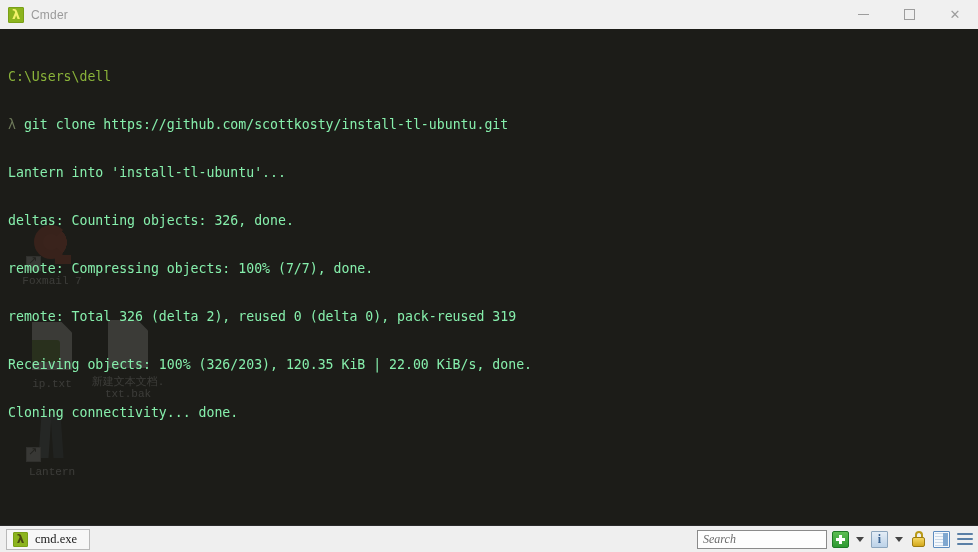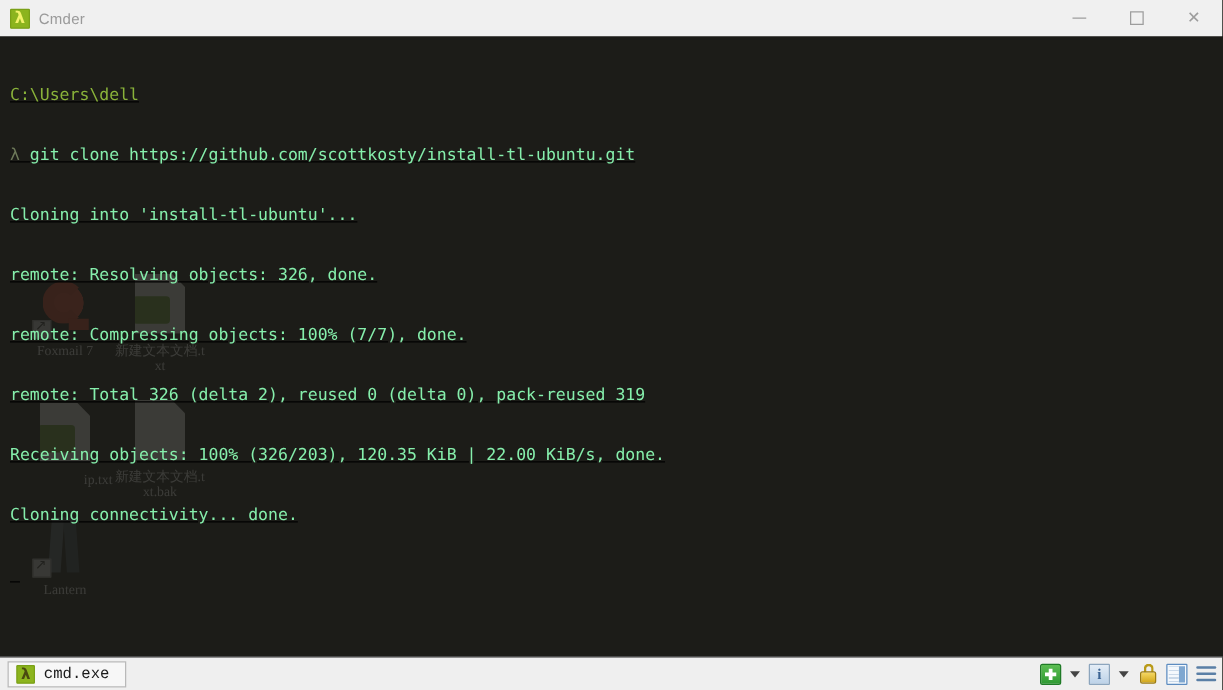--- a/index.html
+++ b/index.html
@@ -118,21 +118,21 @@
   .desk-icon .ic-art {
     width: 52px;
     height: 52px;
     margin: 0 auto 4px auto;
     position: relative;
   }
   .desk-icon .ic-label {
     font-size: 11px;
     line-height: 12px;
     color: #dcdcdc;
-    font-family: Liberation Serif, serif;
+    font-family: Liberation Mono, monospace;
     word-break: break-all;
   }
   
   .art-foxmail {
     background: radial-gradient(circle at 50% 45%, #d34a34 0 38%, rgba(211,74,52,0) 39%);
   }
   .art-foxmail::before {
     content: "";
     position: absolute;
     left: 8px; top: 6px;
@@ -201,21 +201,21 @@
   
   .console-text {
     position: relative;
     z-index: 5;
     padding: 8px 0 0 8px;
     font-family: "DejaVu Sans Mono", monospace;
     font-size: 13.2px;
     line-height: 16px;
     white-space: pre;
   }
-  .line { height: 16px; text-decoration: underline; }
+  .line { height: 16px; }
   .c-prompt { color: #8ab33a; }
   .c-lambda { color: #6e7a5a; }
   .c-out    { color: #86efac; }
 
   
   .statusbar {
     height: 27px;
     min-height: 27px;
     background: #efefef;
     border-top: 1px solid #2a2a2a;
@@ -250,21 +250,21 @@
     text-align: center;
     font-family: "DejaVu Sans", sans-serif;
     font-size: 12px;
     line-height: 15px;
     color: #4a4a10;
     font-weight: bold;
   }
   .tab-chip .tab-label {
     font-size: 12.5px;
     color: #1b1b1b;
-    font-family: Liberation Mono, monospace;
+    font-family: Liberation Serif, serif;
   }
   .status-spacer { flex: 1; }
   .status-right {
     display: flex;
     align-items: center;
     gap: 4px;
   }
   .search-box {
     width: 130px;
     height: 19px;
@@ -433,28 +433,22 @@
   <div class="console-area">
 
     <div class="desktop-layer">
       <div class="desk-icon" style="left:14px; top:190px;">
         <div class="ic-art art-foxmail">
           <span class="shortcut-badge"></span>
         </div>
         <div class="ic-label">Foxmail 7</div>
       </div>
 
-      <div class="desk-icon" style="left:90px; top:190px;">
-        <div class="ic-art">
-          <div class="art-doc with-leaf" style="height:48px;"></div>
-        </div>
-        <div class="ic-label">新建文本文档.txt</div>
-      </div>
-
-      <div class="desk-icon" style="left:14px; top:293px;text-align:right;">
+
+      <div class="desk-icon" style="left:14px; top:293px;">
         <div class="ic-art">
           <div class="art-doc with-leaf" style="height:48px;"></div>
         </div>
         <div class="ic-label">ip.txt</div>
       </div>
 
       <div class="desk-icon" style="left:90px; top:291px;">
         <div class="ic-art">
           <div class="art-doc" style="height:48px;"></div>
         </div>
@@ -465,22 +459,22 @@
         <div class="ic-art art-lantern">
           <span class="shortcut-badge"></span>
         </div>
         <div class="ic-label">Lantern</div>
       </div>
     </div>
 
     <div class="console-text">
       <div class="line"><span class="c-prompt">C:\Users\dell</span></div>
       <div class="line"><span class="c-lambda">λ</span><span class="c-out"> git clone https://github.com/scottkosty/install-tl-ubuntu.git</span></div>
-      <div class="line"><span class="c-out">Cloning into 'install-tl-ubuntu'...</span></div>
-      <div class="line"><span class="c-out">remote: Resolving objects: 326, done.</span></div>
+      <div class="line"><span class="c-out">Lantern into 'install-tl-ubuntu'...</span></div>
+      <div class="line"><span class="c-out">deltas: Counting objects: 326, done.</span></div>
       <div class="line"><span class="c-out">remote: Compressing objects: 100% (7/7), done.</span></div>
       <div class="line"><span class="c-out">remote: Total 326 (delta 2), reused 0 (delta 0), pack-reused 319</span></div>
       <div class="line"><span class="c-out">Receiving objects: 100% (326/203), 120.35 KiB | 22.00 KiB/s, done.</span></div>
       <div class="line"><span class="c-out">Cloning connectivity... done.</span></div>
       <div class="line"><span class="c-out"> </span></div>
       
       
     </div>
   </div>
 
@@ -488,20 +482,27 @@
     <div class="tab-chip">
       <span class="tab-icon">
         <span class="lam">λ</span>
       </span>
       <span class="tab-label">cmd.exe</span>
     </div>
 
     <div class="status-spacer"></div>
 
     <div class="status-right">
+      <div class="search-box">
+        <input class="search-input" type="text" placeholder="Search" style="">
+        <svg class="mag-icon" viewBox="0 0 16 16">
+          <circle cx="6.6" cy="6.2" r="4.2" fill="none" stroke="#555" stroke-width="1.3"></circle>
+          <line x1="9.6" y1="9.4" x2="14" y2="14.4" stroke="#555" stroke-width="1.4"></line>
+        </svg>
+      </div>
 
       <div class="sb-btn">
         <span class="ic-plus"></span>
       </div>
       <div class="arrow-btn">
         <span class="caret"></span>
       </div>
 
       <div class="sb-btn">
         <span class="ic-info"></span>

